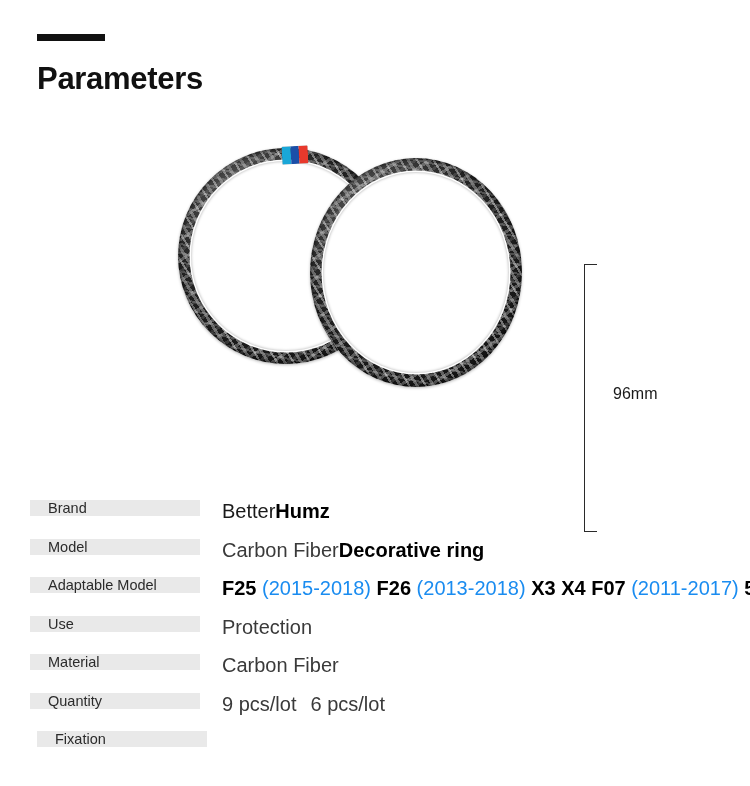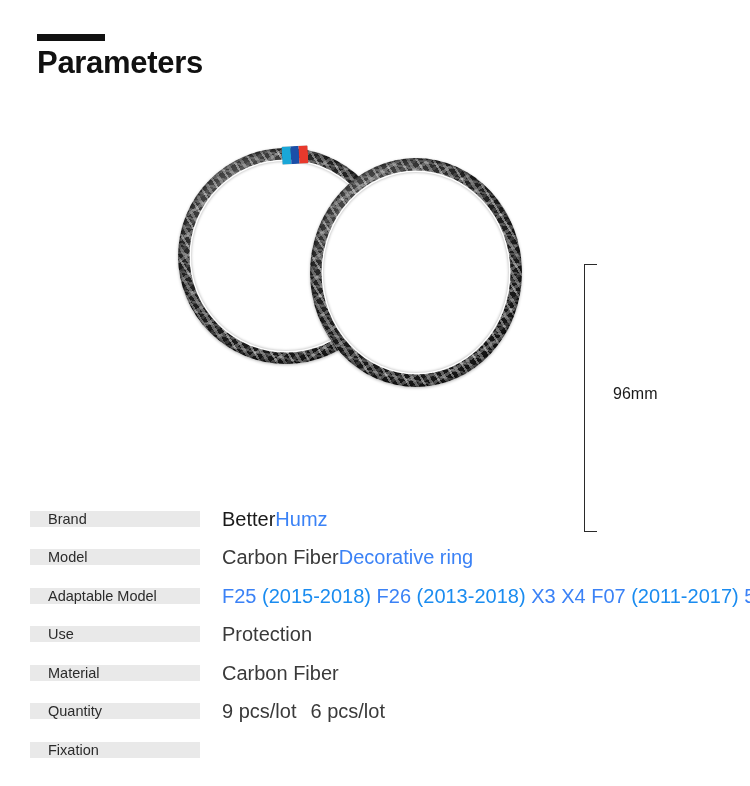--- a/index.html
+++ b/index.html
@@ -22,21 +22,21 @@
     left: 37px;
     top: 34px;
     width: 400px;
   }
   .accent-bar {
     width: 68px;
     height: 7px;
     background: #111111;
   }
   .page-title {
-    margin-top: 6px;
+    margin-top: 22px;
     font-size: 31px;
     font-weight: bold;
     letter-spacing: -0.3px;
     color: #111111;
     line-height: 1.05;
   }
 
   
   .product-figure {
     position: absolute;
@@ -157,49 +157,50 @@
 
   
   .spec-table {
     position: absolute;
     left: 30px;
     top: 500px;
     width: 690px;
   }
   .spec-row {
     display: flex;
-    align-items: center;
+    align-items: flex-start;
     min-height: 38.5px;
   }
   .spec-label {
     width: 170px;
     flex: 0 0 170px;
     background: #e9e9e9;
     border-bottom: 1.5px solid #ffffff;
     box-sizing: border-box;
     display: flex;
     align-items: center;
     padding-left: 18px;
     font-size: 14.5px;
     color: #2b2b2b;
   }
   .spec-row:last-child .spec-label {
     border-bottom: none;
+    margin-left: 7px;
   }
   .spec-value {
     flex: 1 1 auto;
     display: flex;
     align-items: center;
     padding-left: 22px;
     font-size: 20px;
     color: #3a3a3a;
     white-space: nowrap;
   }
   .spec-value.strong-lead { color: #1a1a1a; }
-  .v-bold { font-weight: normal; color: #3b82f6; }
+  .v-bold { font-weight: bold; color: #000000; }
   .v-year { color: #1a8cf0; }
   .v-gap { display: inline-block; width: 14px; }
 </style>
 </head>
 <body>
 
 <div class="header">
   <div class="accent-bar"></div>
   <div class="page-title">Parameters</div>
 </div>

